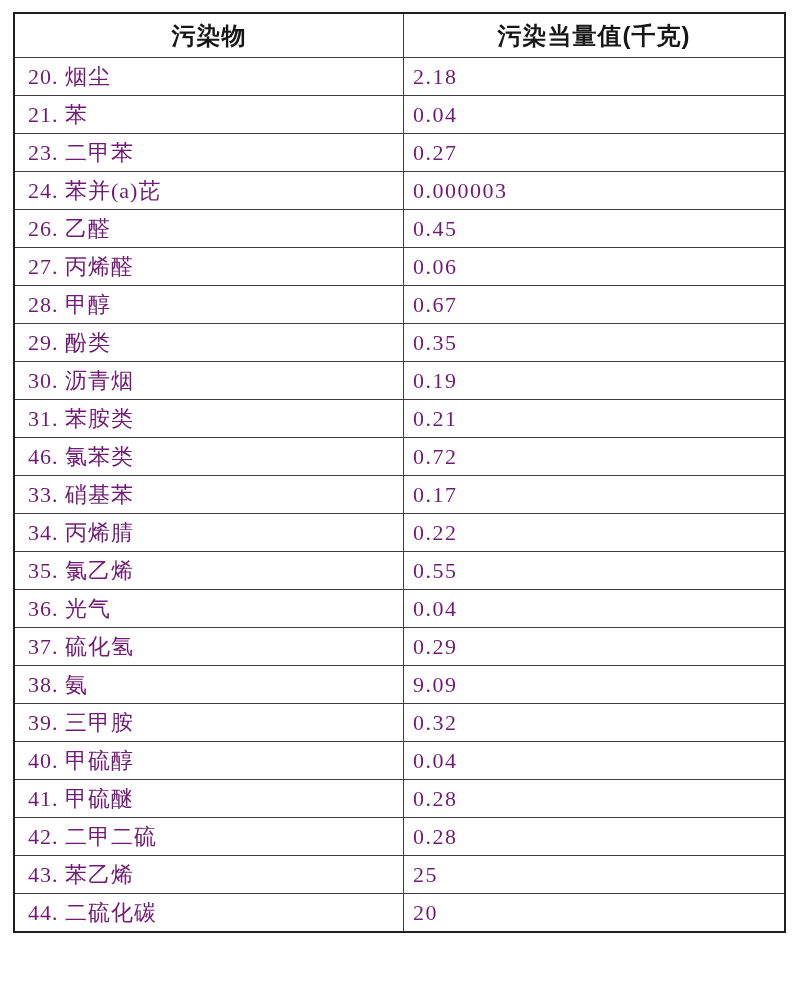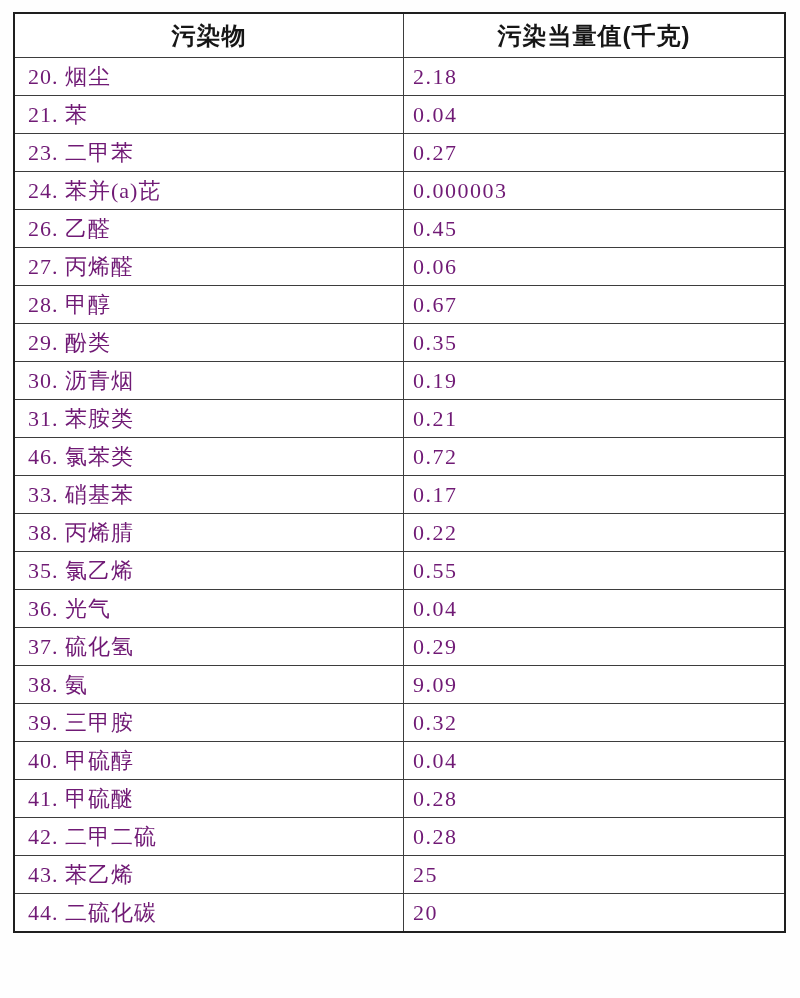--- a/index.html
+++ b/index.html
@@ -119,21 +119,21 @@
         </tr>
         <tr>
           <td class="pollutant-cell">46. 氯苯类</td>
           <td class="value-cell">0.72</td>
         </tr>
         <tr>
           <td class="pollutant-cell">33. 硝基苯</td>
           <td class="value-cell">0.17</td>
         </tr>
         <tr>
-          <td class="pollutant-cell">38. 丙烯腈</td>
+          <td class="pollutant-cell">34. 丙烯腈</td>
           <td class="value-cell">0.22</td>
         </tr>
         <tr>
           <td class="pollutant-cell">35. 氯乙烯</td>
           <td class="value-cell">0.55</td>
         </tr>
         <tr>
           <td class="pollutant-cell">36. 光气</td>
           <td class="value-cell">0.04</td>
         </tr>

